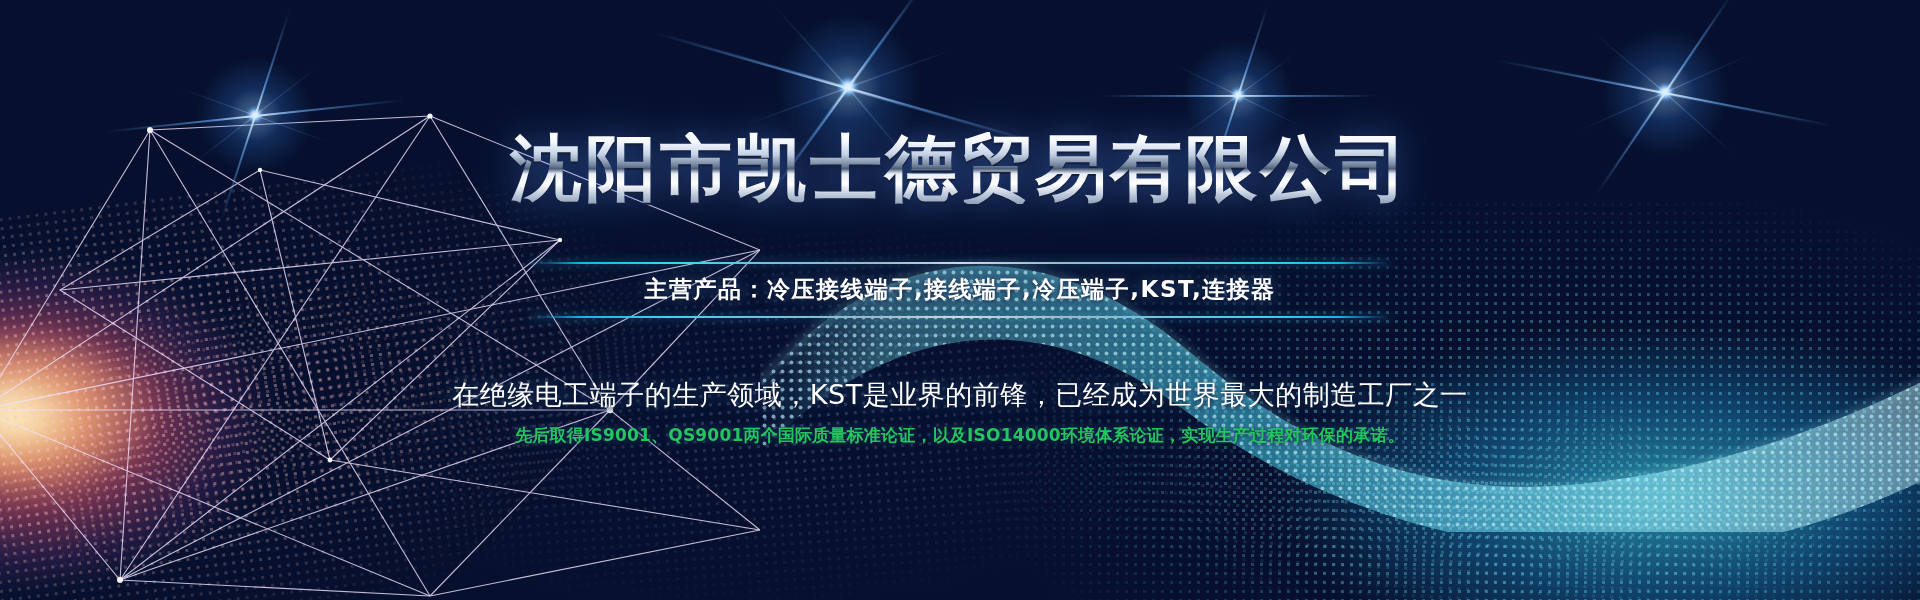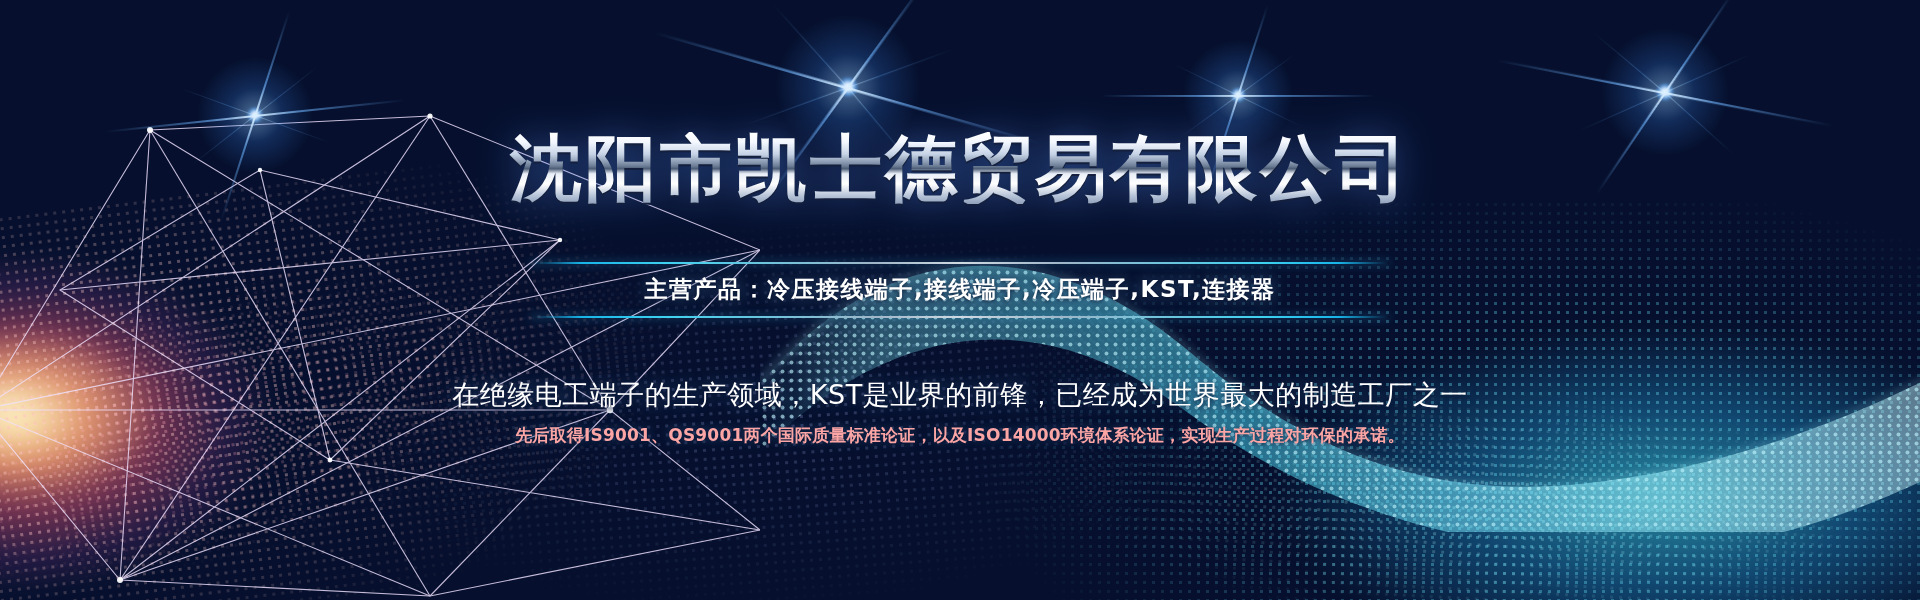--- a/index.html
+++ b/index.html
@@ -174,21 +174,21 @@
     letter-spacing:.5px;
     color:#ffffff;
     text-shadow:0 2px 5px rgba(5,16,44,.95), 0 0 16px rgba(110,185,255,.4);
     font-family:"DejaVu Sans","Liberation Sans",sans-serif;
   }
 
   .note{
     position:absolute; top:424px; left:0; right:0;
     font-size:17px; font-weight:700;
     letter-spacing:.2px;
-    color:#fca5a5;
+    color:#22c55e;
     text-shadow:0 1px 4px rgba(5,16,44,.95), 0 0 10px rgba(110,185,255,.35);
     font-family:"DejaVu Sans","Liberation Sans",sans-serif;
   }
 
   
   .star{ position:absolute; pointer-events:none; }
   .star .core{
     position:absolute; left:50%; top:50%;
     width:16px; height:16px; margin:-8px 0 0 -8px;
     border-radius:50%;

